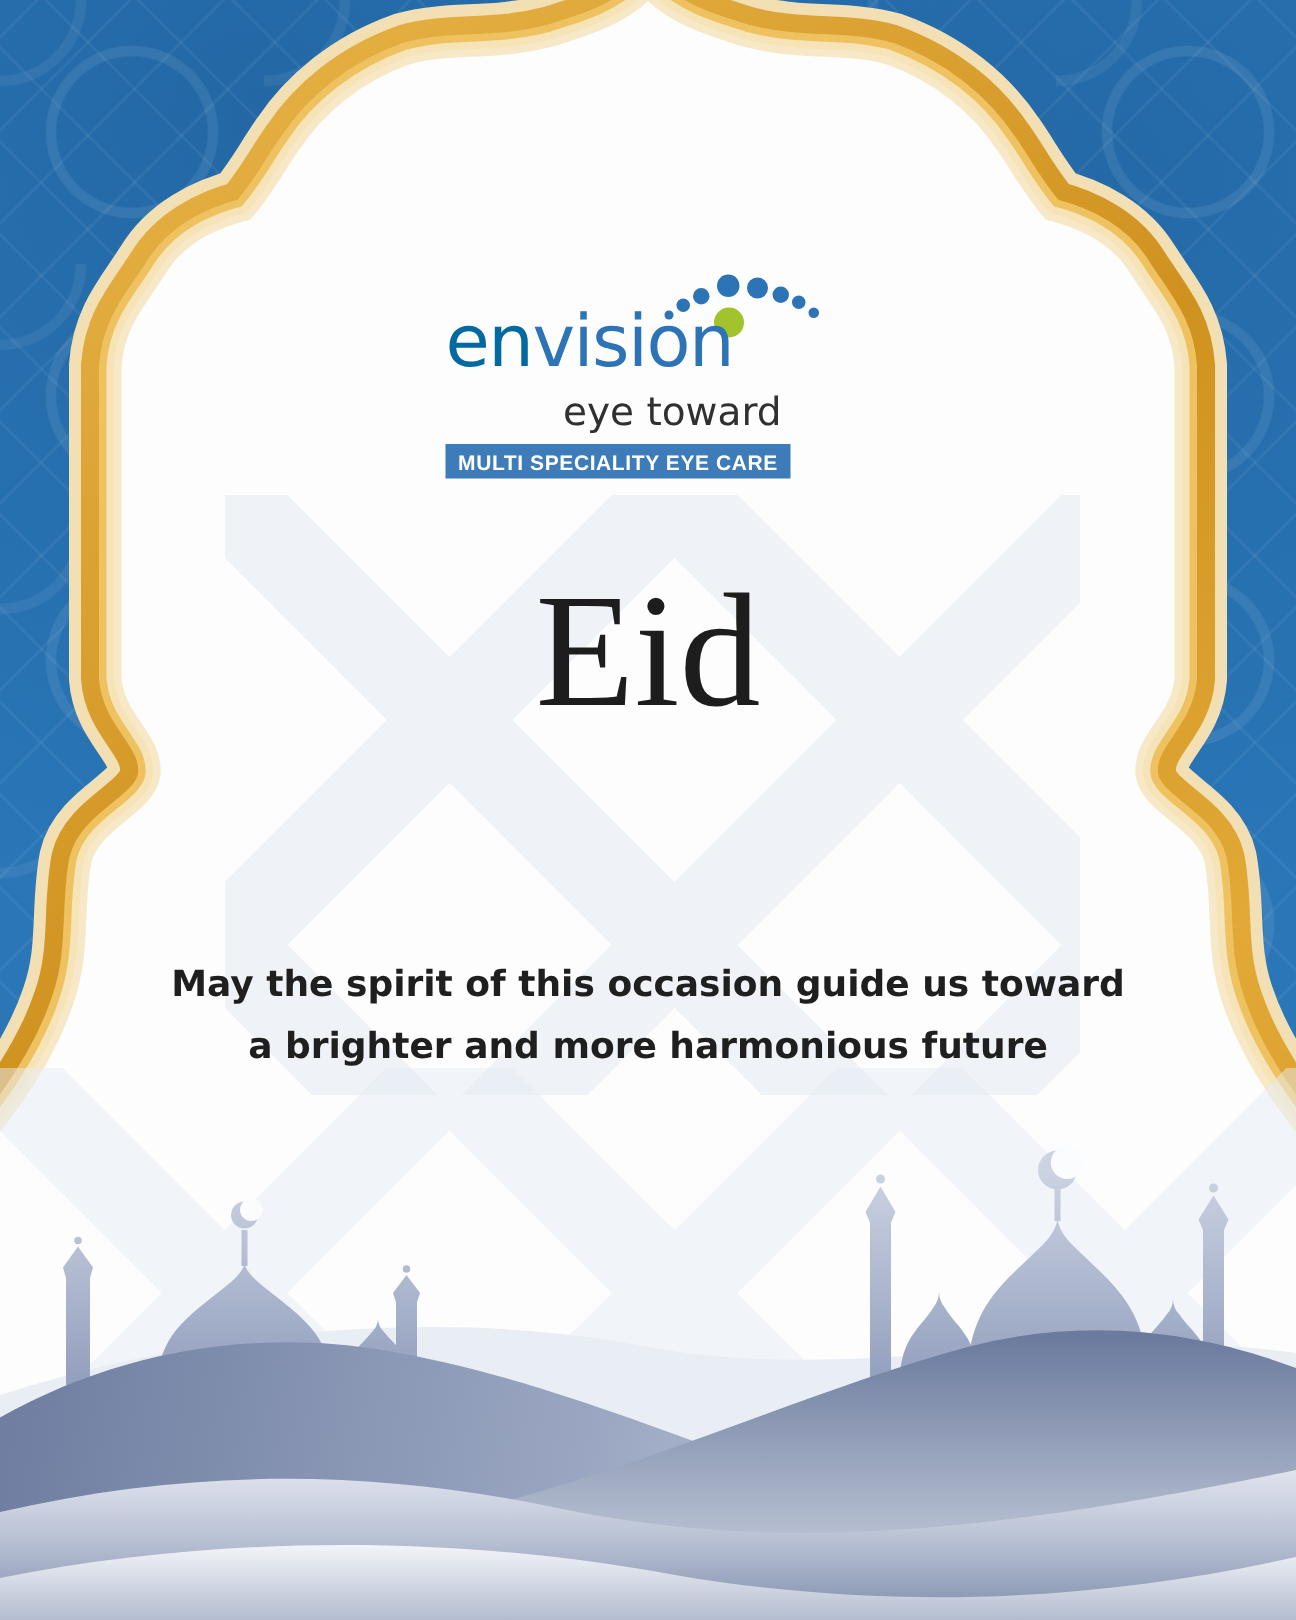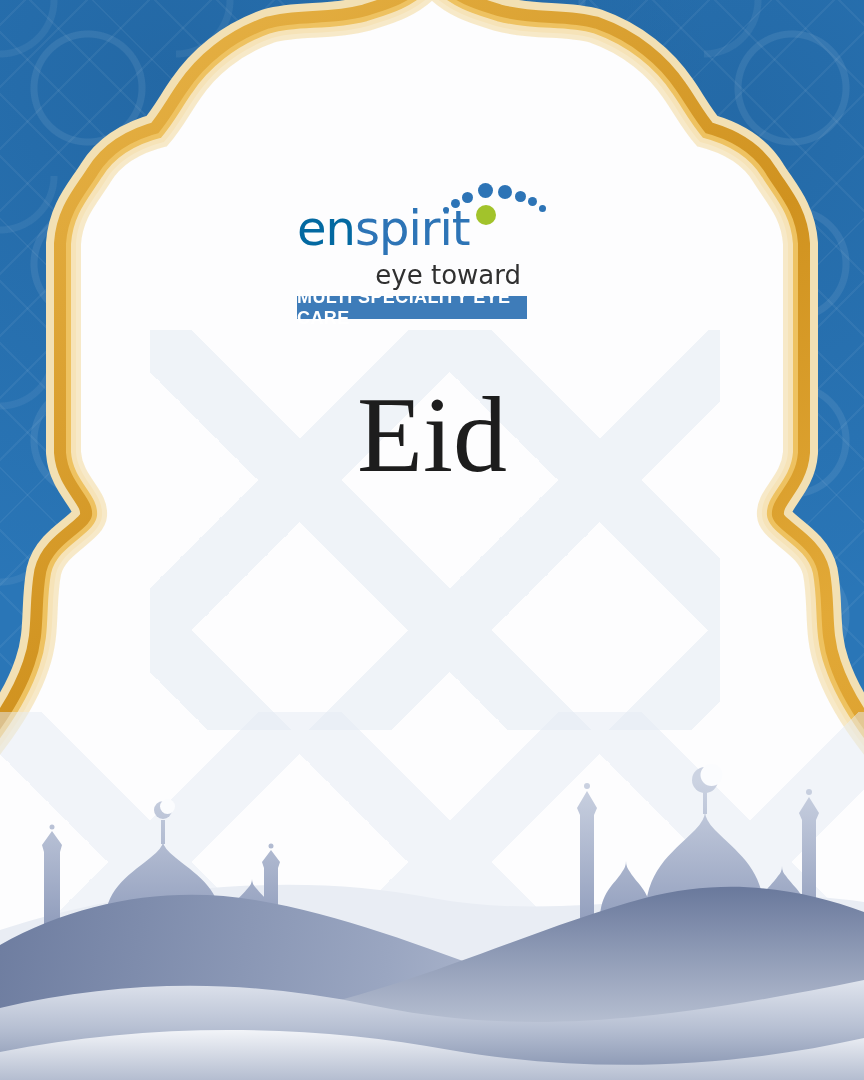--- a/index.html
+++ b/index.html
@@ -45,21 +45,21 @@
   }
   .brand .en{color:#0369a1;}
   .brand .vision{color:#2d74b6;}
   .clinic{
     position:absolute;right:6px;top:80px;
     font-family:"DejaVu Sans", sans-serif;font-size:26px;color:#303030;line-height:1;
   }
   .banner{
     position:absolute;left:0;top:114px;width:230px;height:23px;
     background:#3e7cb9;color:#ffffff;display:flex;align-items:center;justify-content:center;
-    font-family:"Liberation Sans", sans-serif;font-size:18px;font-weight:700;letter-spacing:.4px;
+    font-family:"Liberation Sans", sans-serif;font-size:14px;font-weight:700;letter-spacing:.4px;
   }
   
   .greeting{
     position:absolute;left:0;top:383px;width:864px;z-index:4;text-align:center;
     font-family:"Liberation Serif", serif;font-weight:400;color:#1d1d1d;
     font-size:108px;line-height:104px;
   }
   
   .message{
     position:absolute;left:0;top:636px;width:864px;z-index:4;text-align:center;
@@ -100,29 +100,33 @@
       <span class="dot" style="left:146px;top:25px;width:6px;height:6px"></span>
       <span class="dot" style="left:154px;top:17px;width:9px;height:9px"></span>
       <span class="dot" style="left:165px;top:10px;width:11px;height:11px"></span>
       <span class="dot" style="left:181px;top:1px;width:15px;height:15px"></span>
       <span class="dot" style="left:201px;top:3px;width:14px;height:14px"></span>
       <span class="dot" style="left:218px;top:9px;width:11px;height:11px"></span>
       <span class="dot" style="left:231px;top:15px;width:9px;height:9px"></span>
       <span class="dot" style="left:242px;top:23px;width:7px;height:7px"></span>
       <span class="dot green" style="left:179px;top:23px;width:20px;height:20px"></span>
     </div>
-    <div class="brand"><span class="en">en</span><span class="vision">spirit</span></div>
+    <div class="brand"><span class="en">en</span><span class="vision">vision</span></div>
     <div class="clinic">eye toward</div>
     <div class="banner">MULTI SPECIALITY EYE CARE</div>
   </div>
 
   <div class="greeting">
     <div>Eid</div>
   </div>
 
+  <div class="message">
+    <div>May the spirit of this occasion guide us toward</div>
+    <div>a brighter and more harmonious future</div>
+  </div>
 
   <svg class="dunes-svg" width="864" height="400" viewBox="0 680 864 400">
     <defs>
       <linearGradient id="gM" gradientUnits="userSpaceOnUse" x1="0" y1="780" x2="0" y2="935">
         <stop offset="0" stop-color="#ccd3e2"></stop>
           <stop offset="1" stop-color="#8d9aba"></stop>
       </linearGradient>
       <linearGradient id="gD1" gradientUnits="userSpaceOnUse" x1="0" y1="900" x2="864" y2="1030">
         <stop offset="0" stop-color="#6e7da0"></stop>
           <stop offset="0.45" stop-color="#9aa6c1"></stop>

